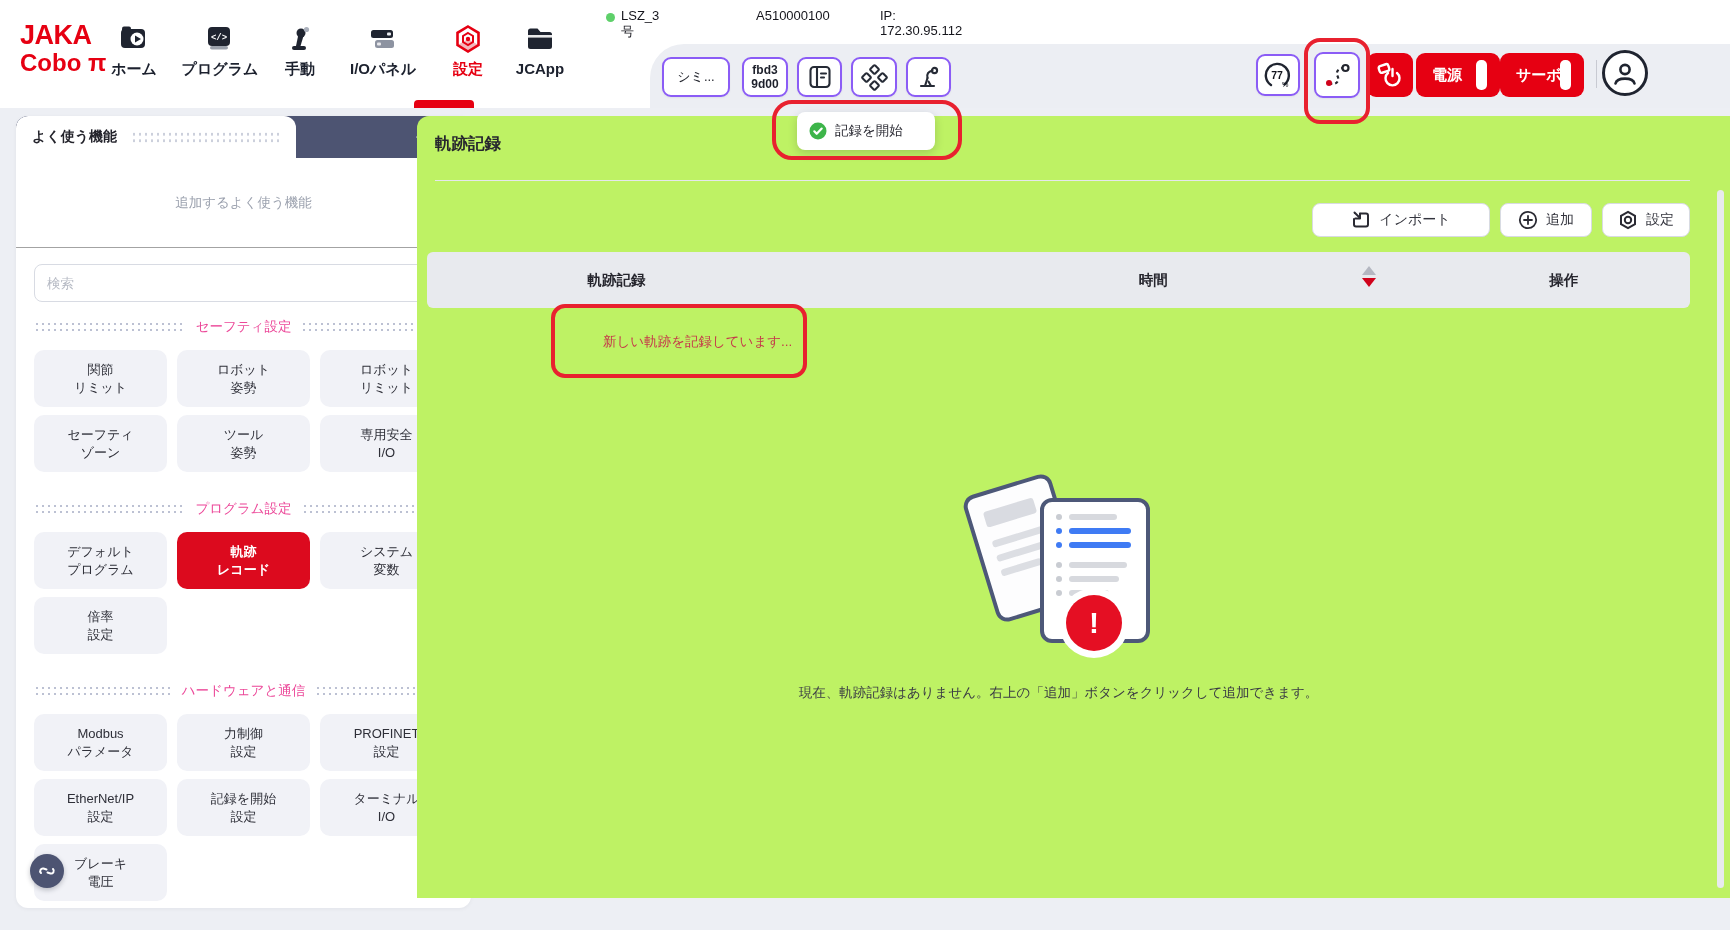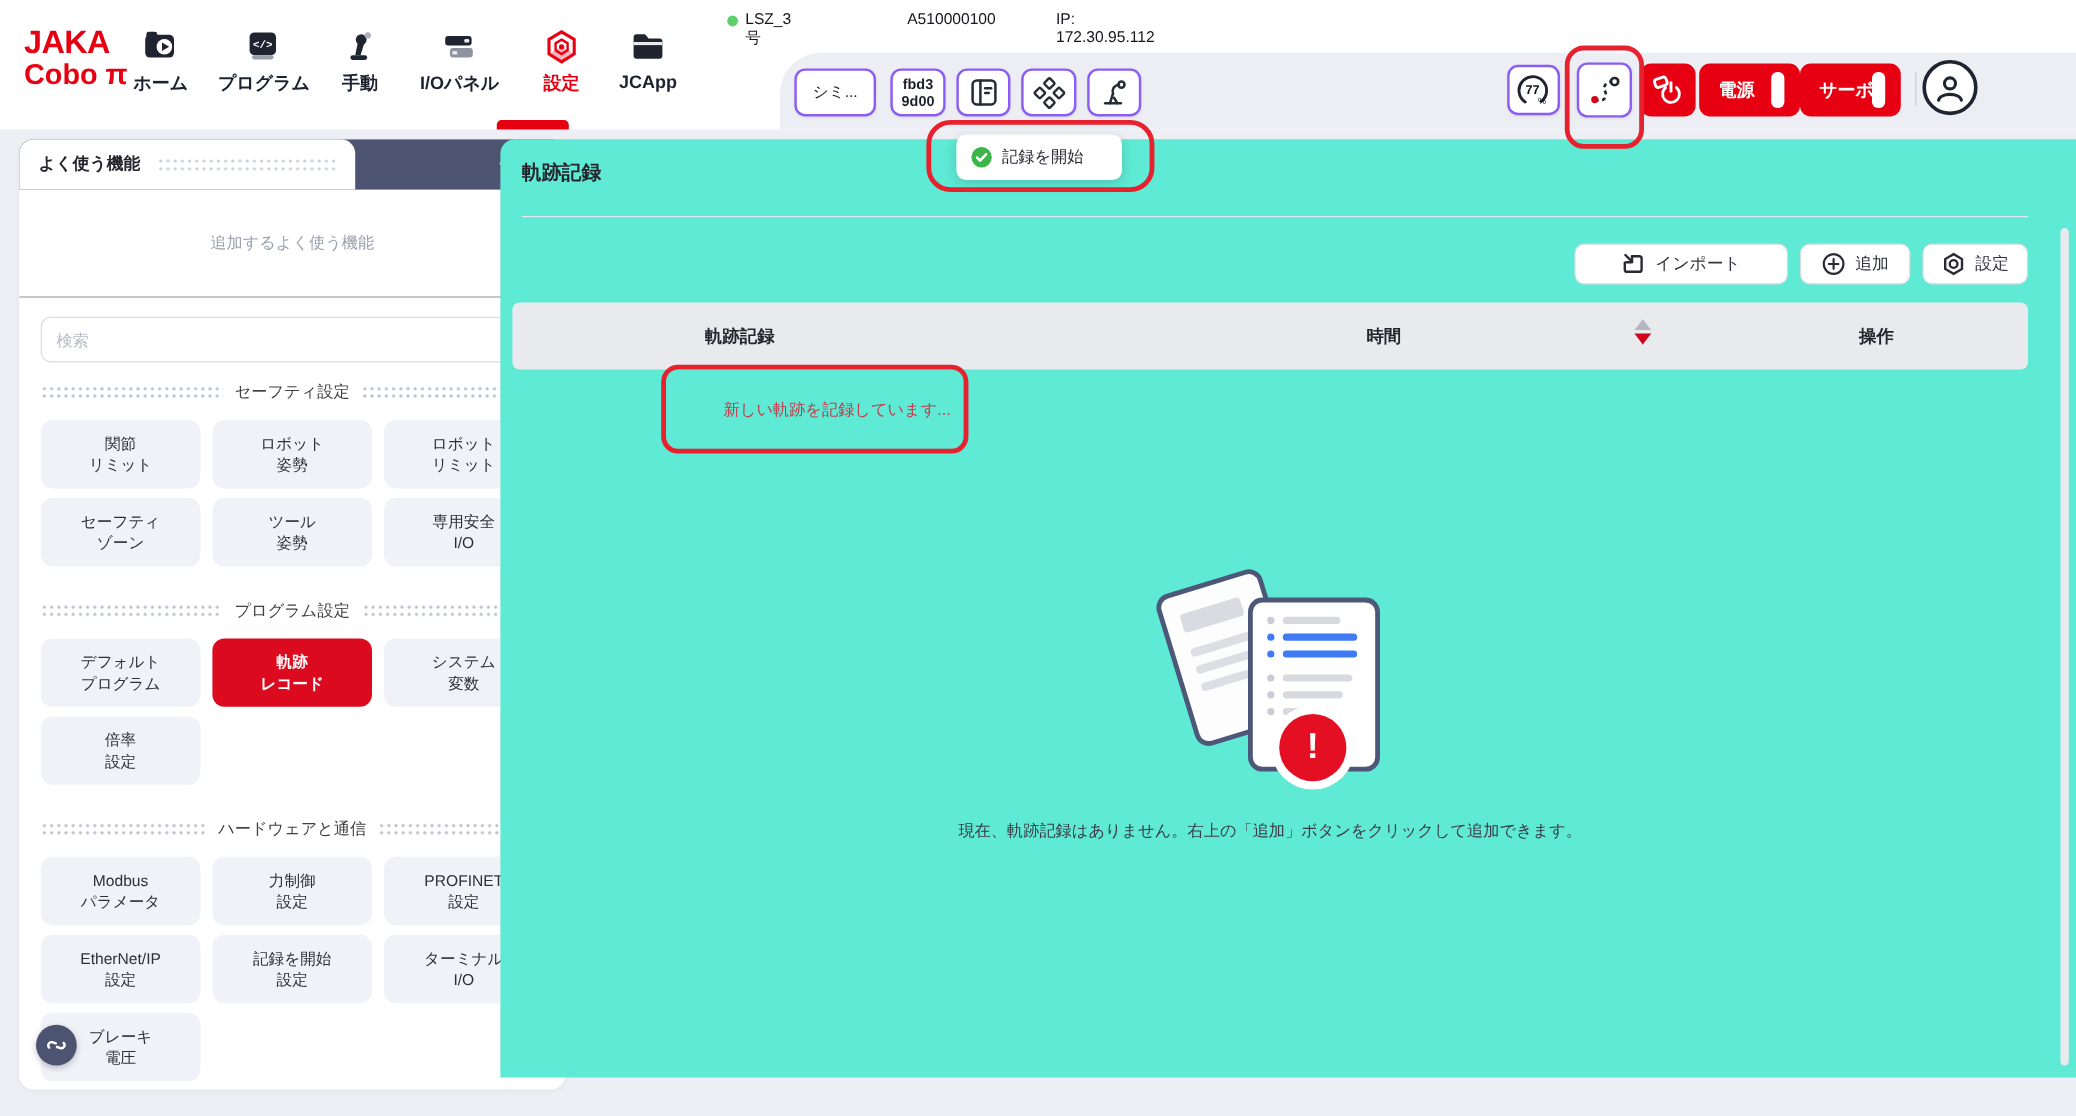--- a/index.html
+++ b/index.html
@@ -56,32 +56,32 @@
   .sb-add { position:absolute; right:0; top:0; width:97px; height:42px; color:#fff; font-size:24px; font-weight:400;
     display:flex; align-items:center; justify-content:center; cursor:pointer; }
   .sb-fav { height:90px; display:flex; align-items:center; justify-content:center;
     font-size:13.5px; color:#9ba1ae; border-bottom:1px solid #a3a3a3; }
   .search-wrap { position:relative; margin:16px 18px 0; }
   .search-input { width:100%; height:38px; border:1px solid #d8dbe3; border-radius:8px; padding:0 36px 0 12px;
     font-size:13.5px; color:#2e2f38; outline:none; font-family:inherit; background:#fff; }
   .search-input::placeholder { color:#b6bac4; }
   .search-ico { position:absolute; right:11px; top:10px; }
   .sb-body { padding:0 18px 18px; }
-  .sb-sec-head { display:flex; align-items:center; gap:10px; margin-top:28px; font-size:13.5px; color:#404040; }
+  .sb-sec-head { display:flex; align-items:center; gap:10px; margin-top:28px; font-size:13.5px; color:#ec4899; }
   .sb-sec-head.first { margin-top:16px; }
   .dots { flex:1; height:12px; background-image:radial-gradient(circle,#bcc1d3 1.1px,transparent 1.4px); background-size:6px 6px; }
   .sb-grid { display:grid; grid-template-columns:repeat(3,1fr); gap:8px 10px; margin-top:14px; }
   .sb-btn { white-space:pre-line; display:flex; align-items:center; justify-content:center; text-align:center;
     height:57px; background:#f1f2f7; border-radius:10px; font-size:13px; line-height:1.35; color:#2e2f38; cursor:pointer; }
   .sb-btn.active { background:#dc0a1e; color:#fff; font-weight:700; }
   .sb-scroll-thumb { position:absolute; right:3px; top:410px; width:5px; height:112px; background:#c7cad4; border-radius:3px; }
   .float-handle { position:absolute; left:14px; top:738px; width:34px; height:34px; border-radius:50%; background:#4d5472;
     display:flex; align-items:center; justify-content:center; box-shadow:0 2px 5px rgba(20,25,40,.25); cursor:pointer; }
   
-  .main-panel { position:absolute; left:417px; top:116px; right:0; bottom:32px; background:#5eead4; border-top-left-radius:12px; }
+  .main-panel { position:absolute; left:417px; top:116px; right:0; bottom:32px; background:#bef264; border-top-left-radius:12px; }
   .page-title { position:absolute; left:18px; top:17px; font-size:16.5px; font-weight:600; color:#26262e; }
   .title-divider { position:absolute; left:18px; top:64px; right:40px; border-top:1px solid #e5e7ec; }
   .action-btn { position:absolute; top:87px; height:34px; background:#fff; border:1px solid #d8dbe2; border-radius:8px;
     display:flex; align-items:center; justify-content:center; gap:8px; font-size:14px; color:#33343d; cursor:pointer; }
   .btn-import { left:895px; width:178px; }
   .btn-add { left:1083px; width:92px; }
   .btn-settings { left:1185px; width:88px; }
   .table-head { position:absolute; left:10px; top:136px; width:1263px; height:56px; background:#e8eaee; border-radius:6px; }
   .th { position:absolute; top:0; height:56px; display:flex; align-items:center; transform:translateX(-50%);
     font-size:14.5px; font-weight:700; color:#26262e; }

